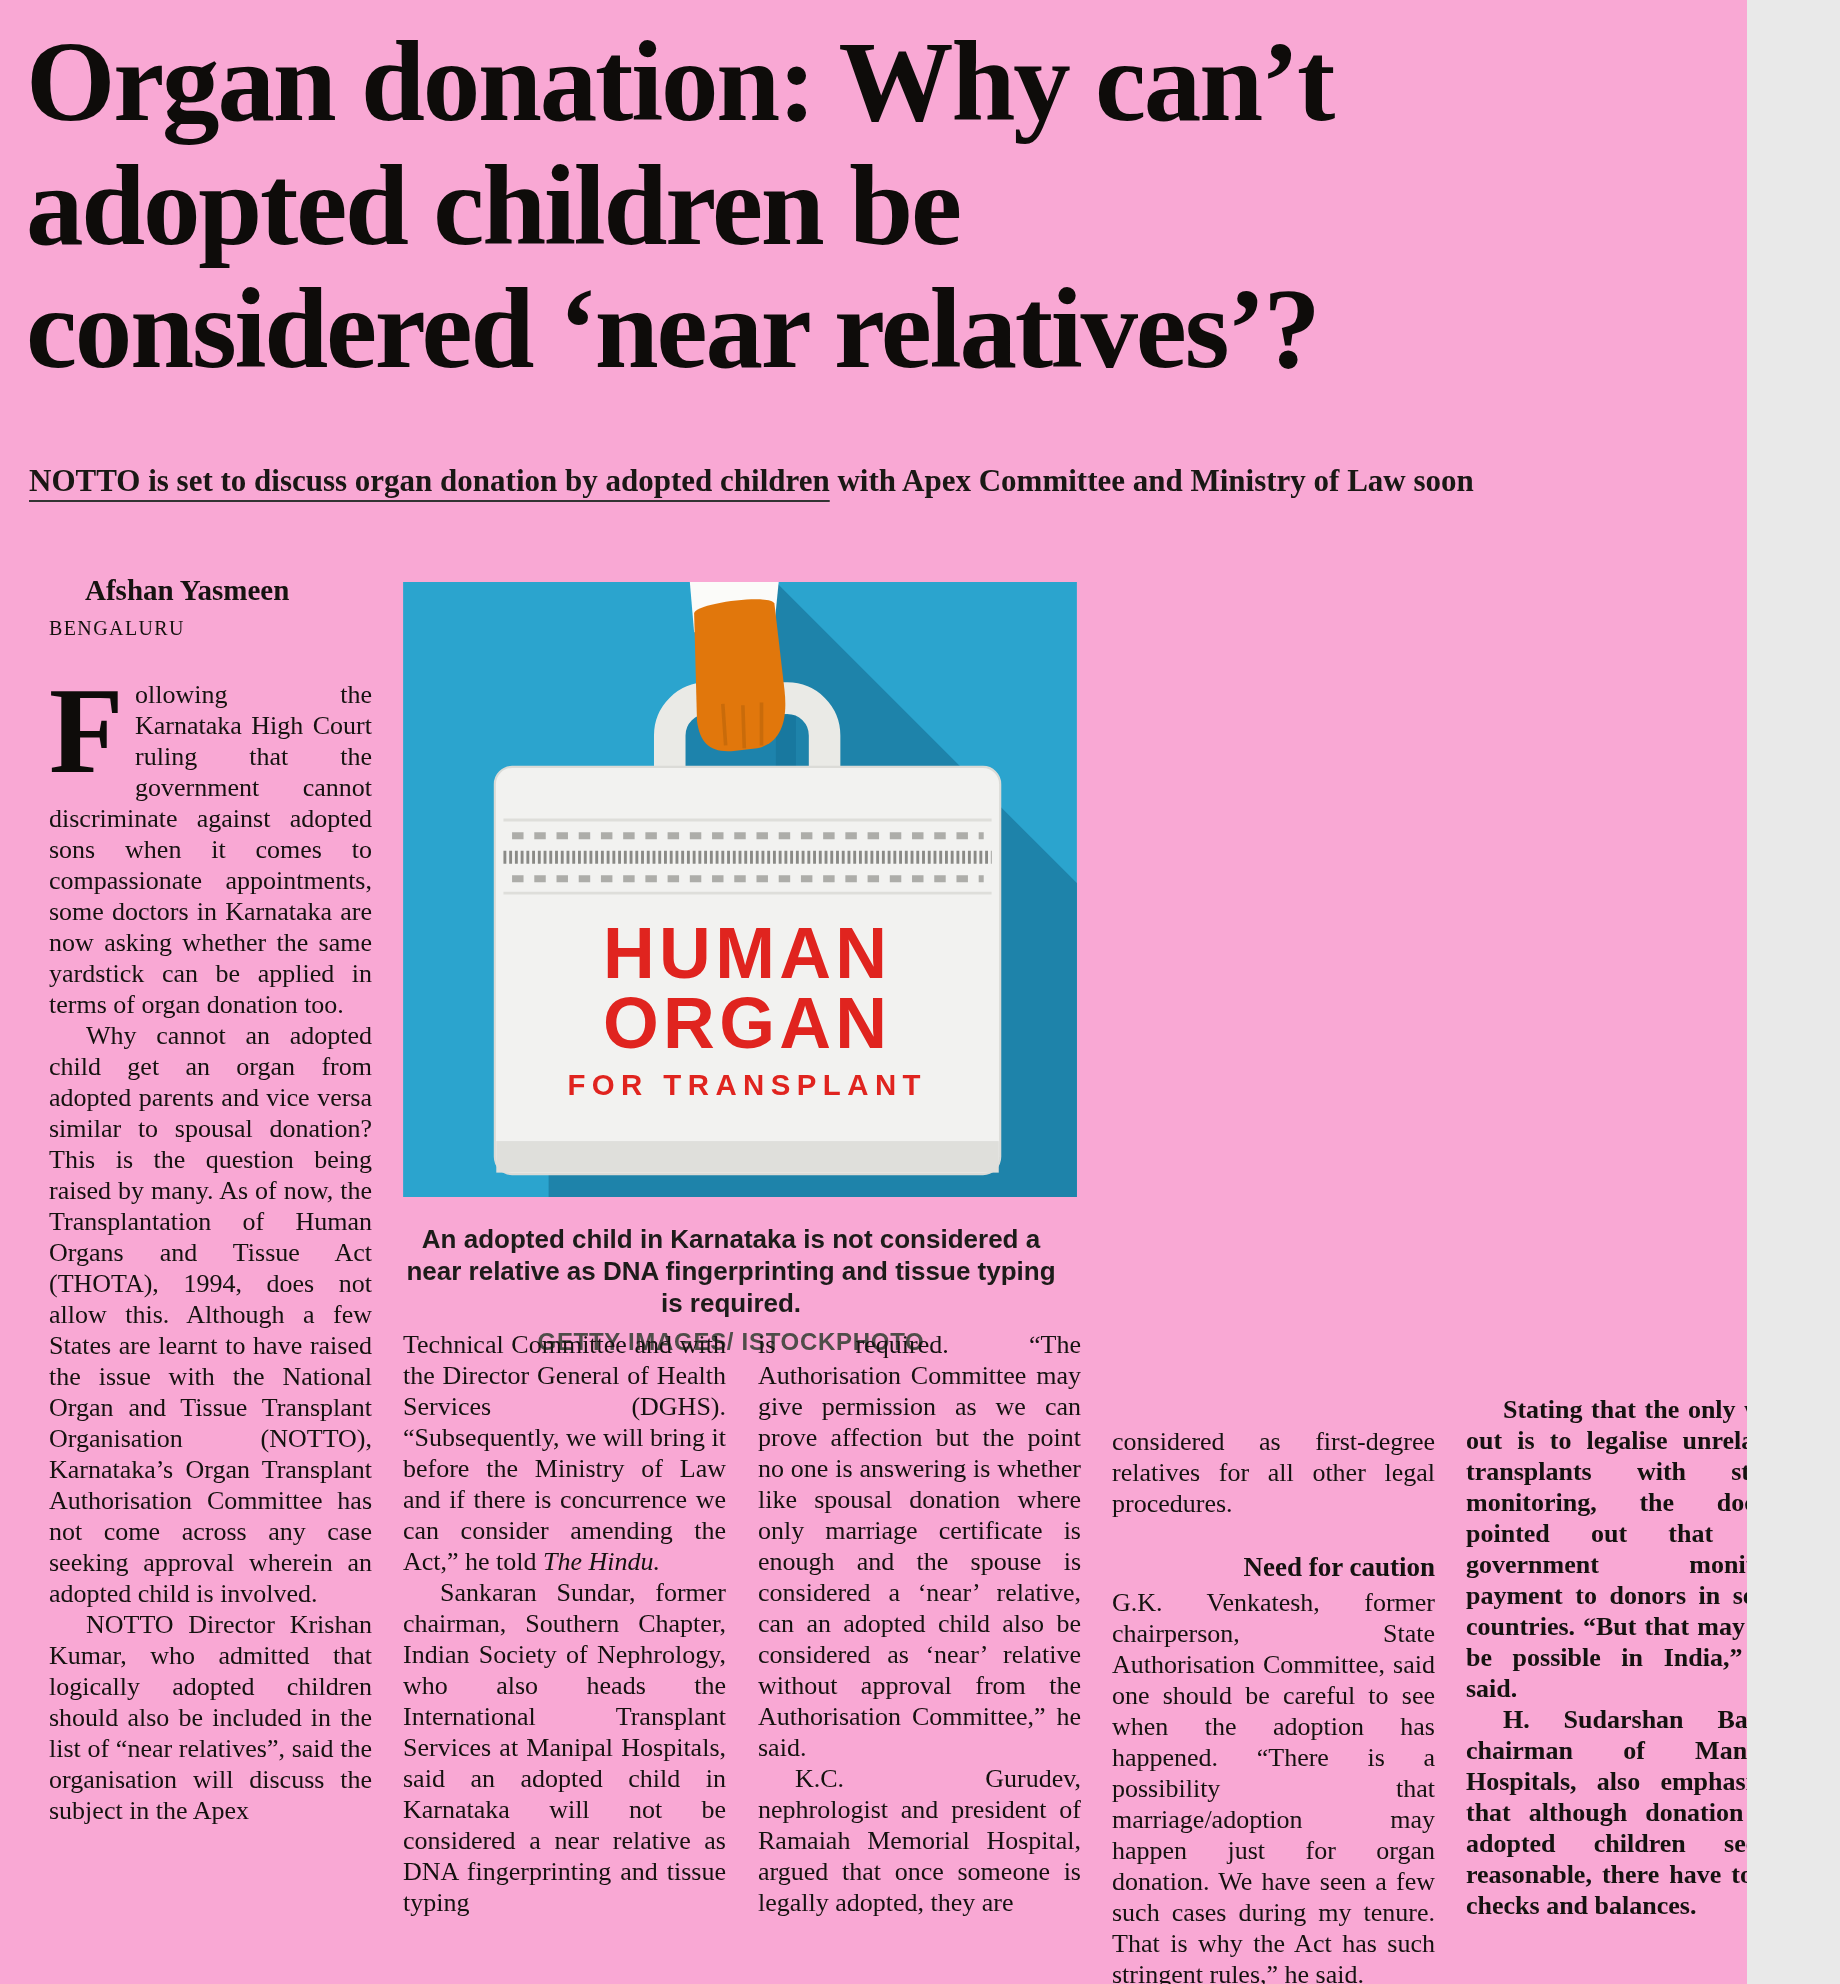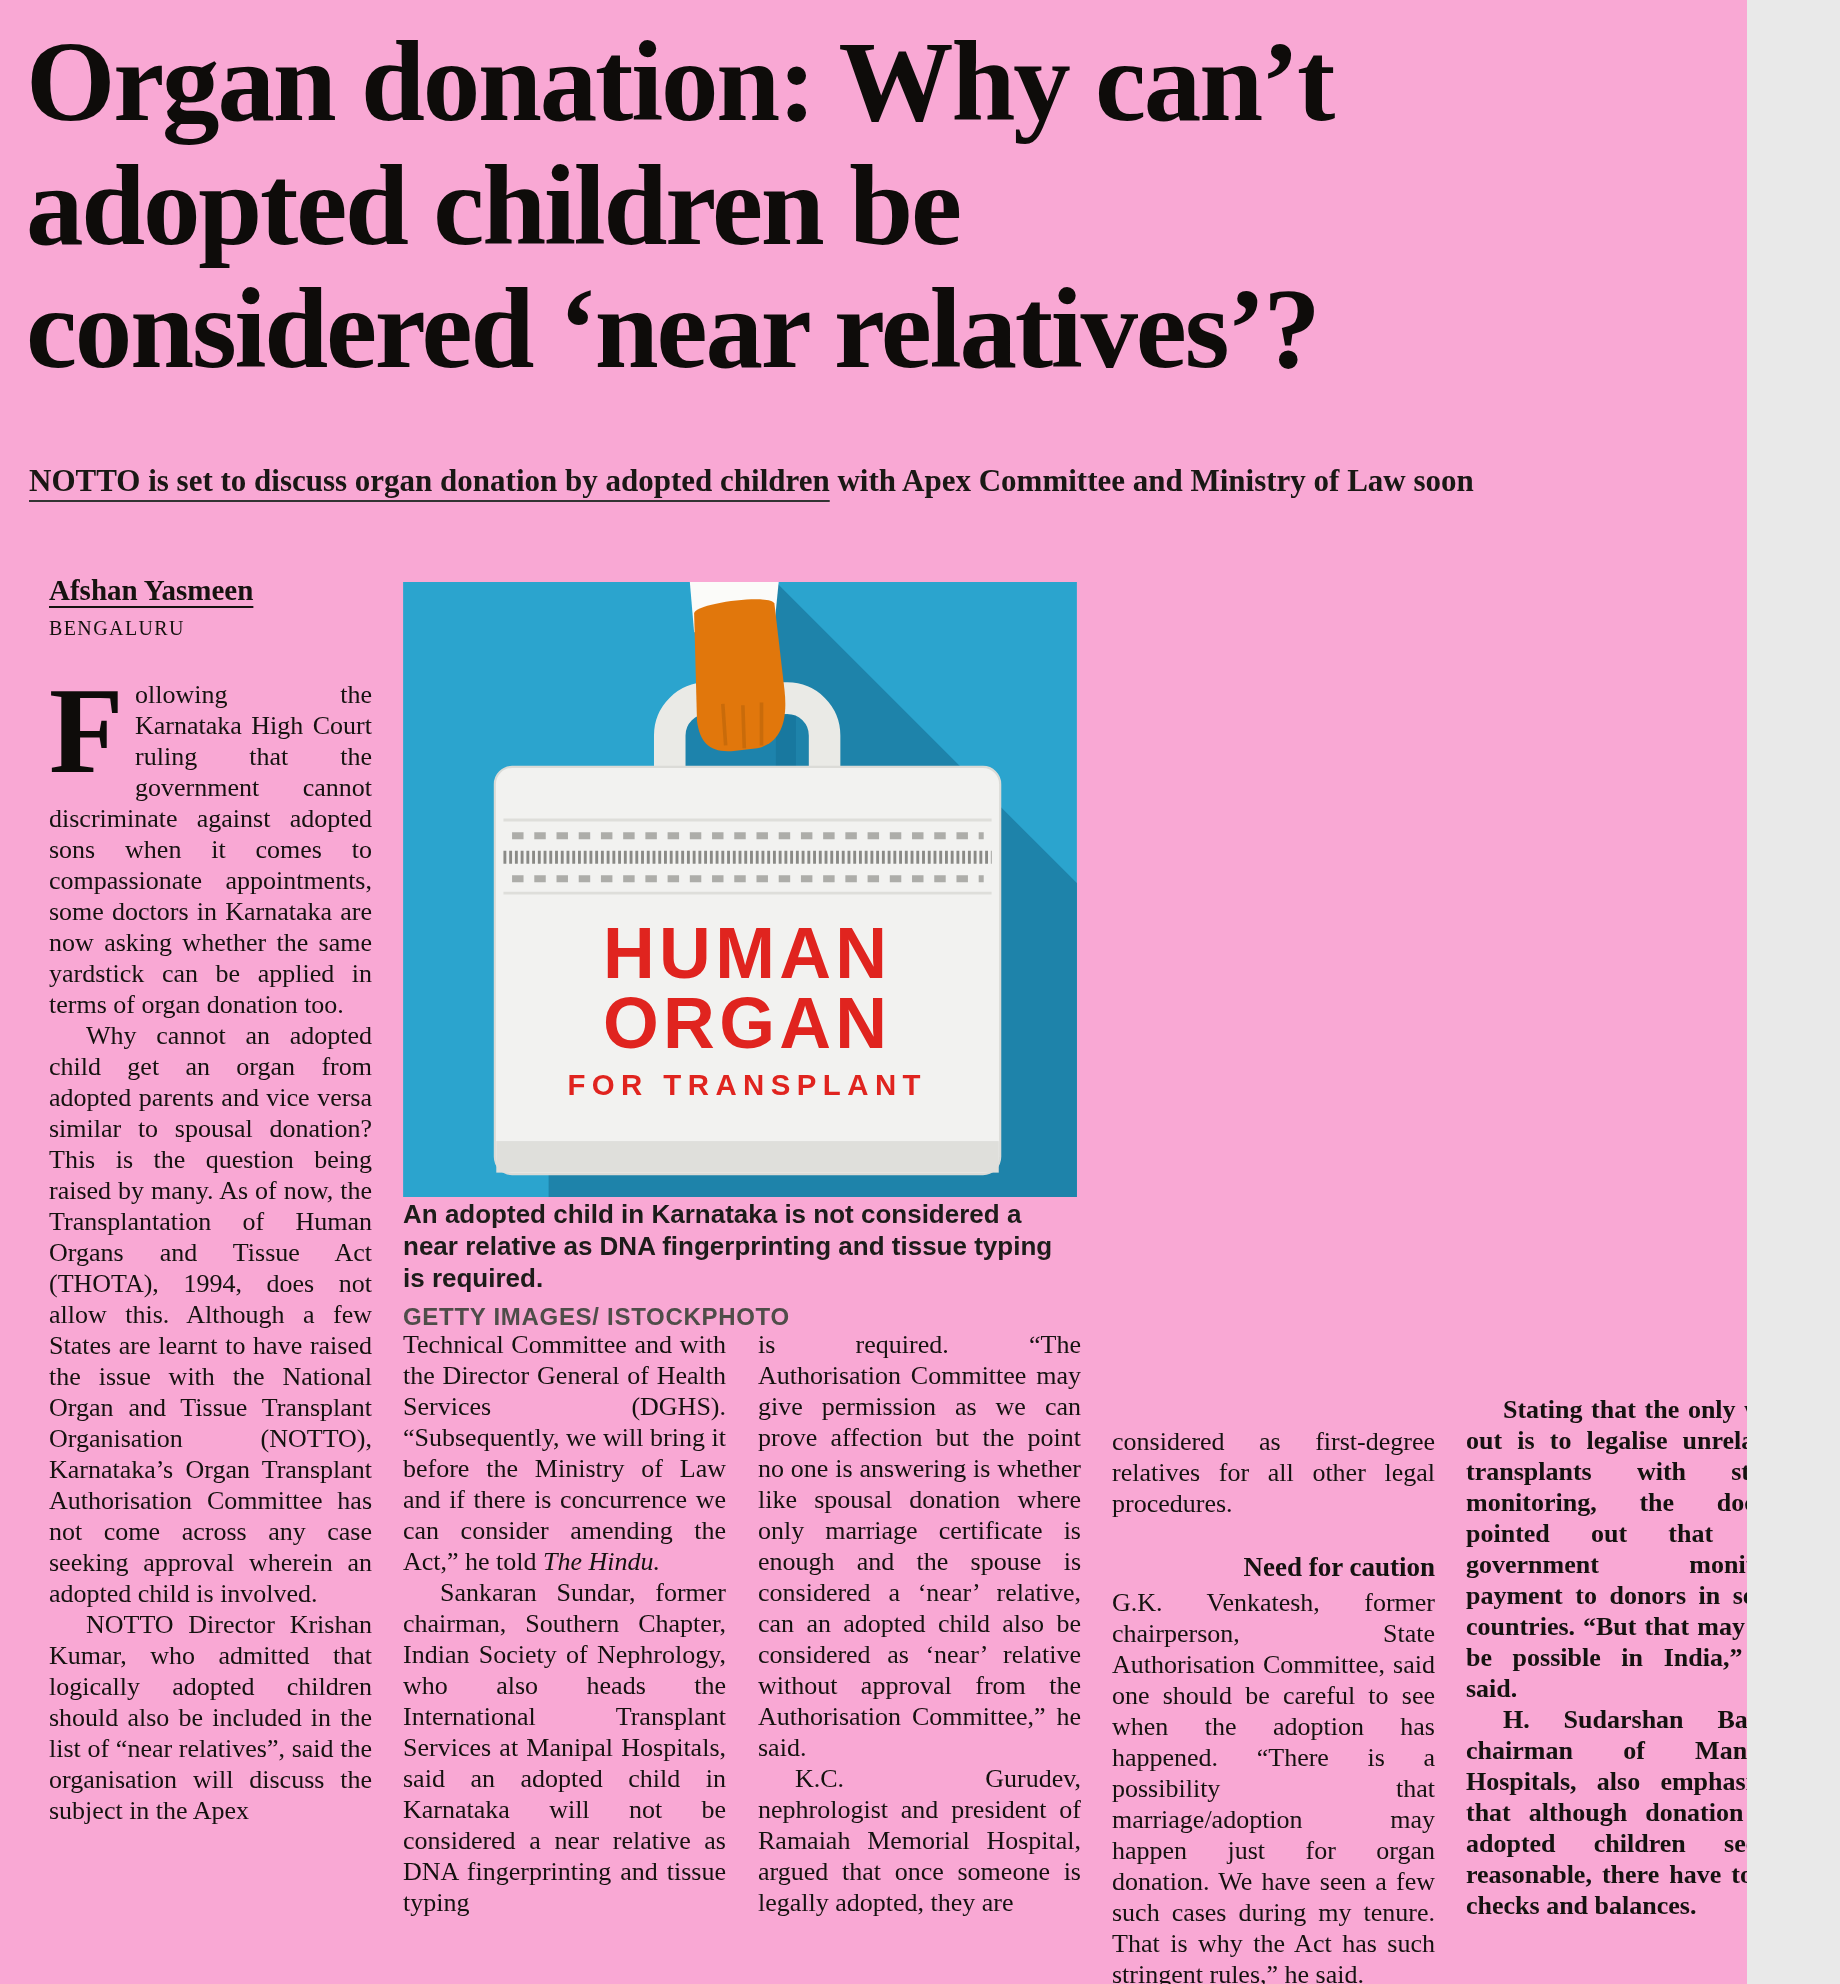--- a/index.html
+++ b/index.html
@@ -27,23 +27,23 @@
   .standfirst .u{
     text-decoration:underline;
     text-decoration-thickness:2.2px;
     text-underline-offset:8.6px;
     text-decoration-color:#333;
   }
   
   .byline{position:absolute;left:49px;top:574px;}
   .byline .author{
     font-size:29px;font-weight:bold;
-    text-decoration:underline;
     text-decoration-thickness:2.2px;
     text-underline-offset:5.7px;
+    margin-left:36px;
   }
   .byline .city{
     margin-top:10px;
     font-size:20px;letter-spacing:1.4px;color:#14110e;
   }
   
   .col{
     position:absolute;width:323px;
     font-size:26px;line-height:31px;
     text-align:justify;
@@ -68,24 +68,24 @@
     font-weight:bold;
     padding:5.7px 11.5px 0 0;
     color:#0e0c0a;
   }
   
   figure.art{
     position:absolute;left:403px;top:582px;margin:0;width:674px;
   }
   figure.art svg{display:block;}
   figcaption{
-    margin-top:1px;width:656px;
+    margin-top:26px;width:656px;
     font-family:"Liberation Sans","DejaVu Sans",sans-serif;
     font-size:26px;line-height:32px;font-weight:600;color:#1d1c1a;
-    text-align:left;
+    text-align:center;
   }
   .credit{
     margin-top:7.2px;
     font-family:"Liberation Sans","DejaVu Sans",sans-serif;
     font-size:24px;font-weight:600;letter-spacing:0.7px;color:#4f4d49;
   }
   
   .baglabel{
     font-family:"Liberation Sans","DejaVu Sans",sans-serif;
     font-weight:bold;

